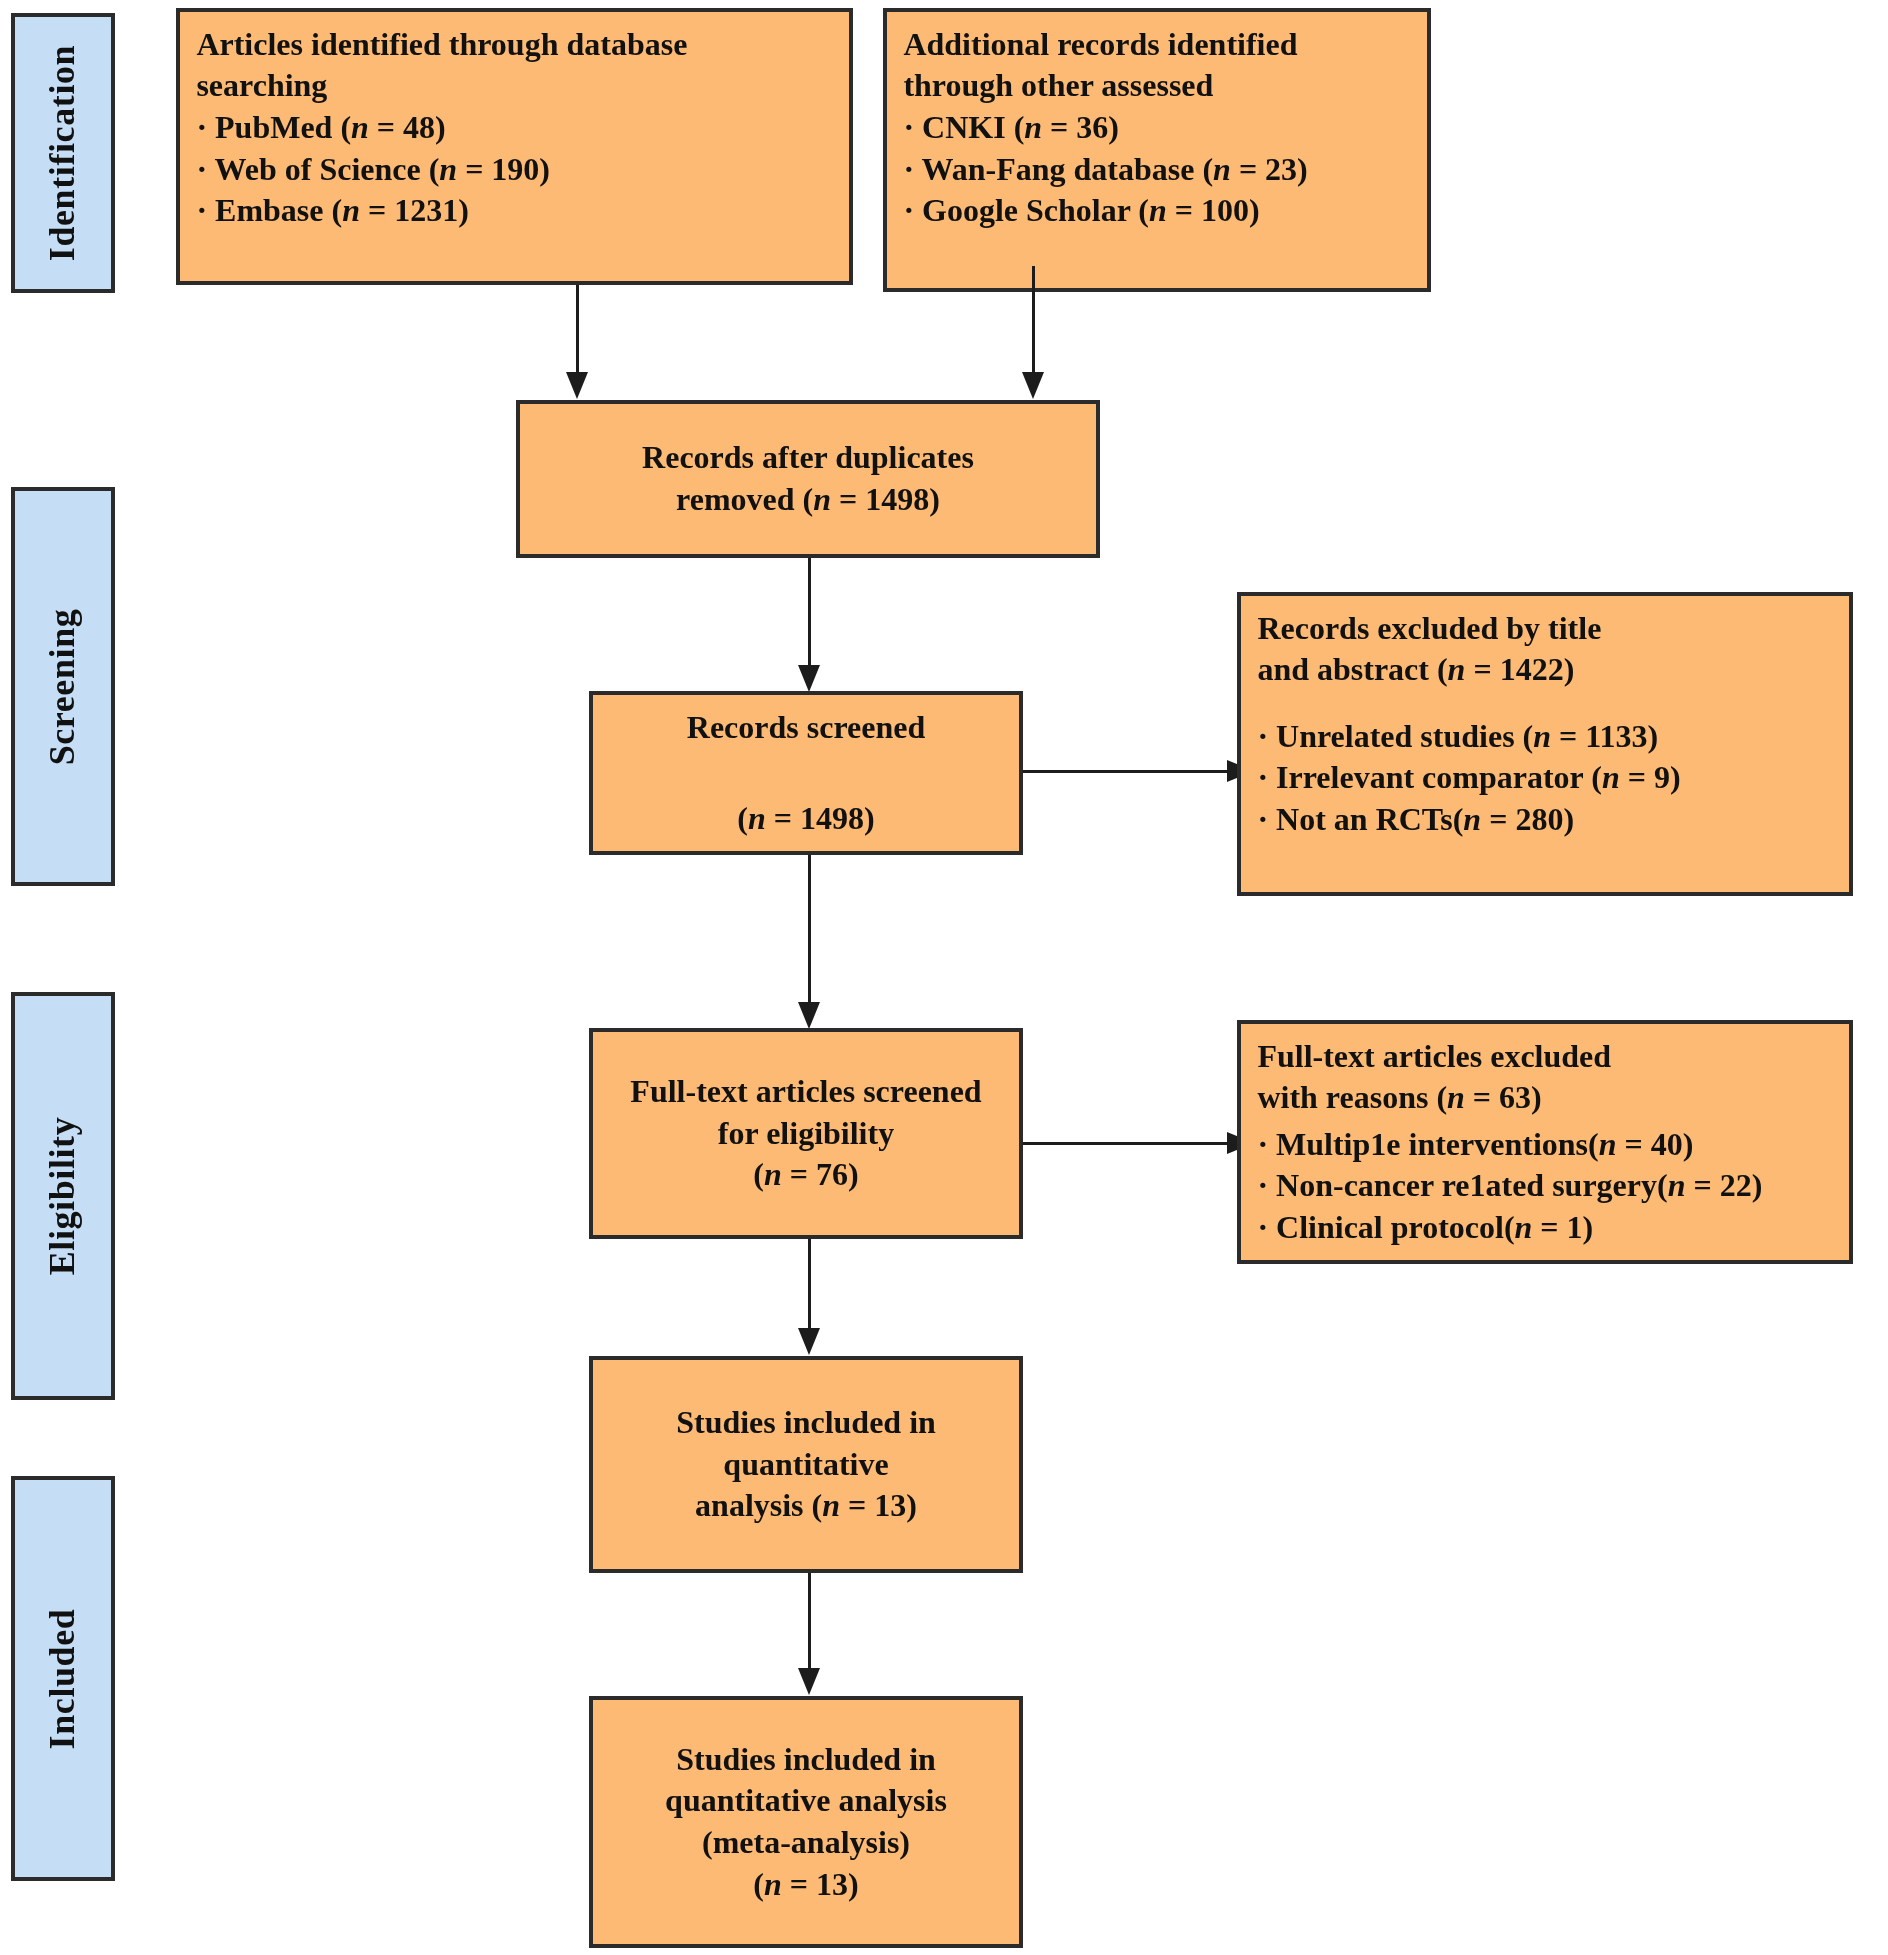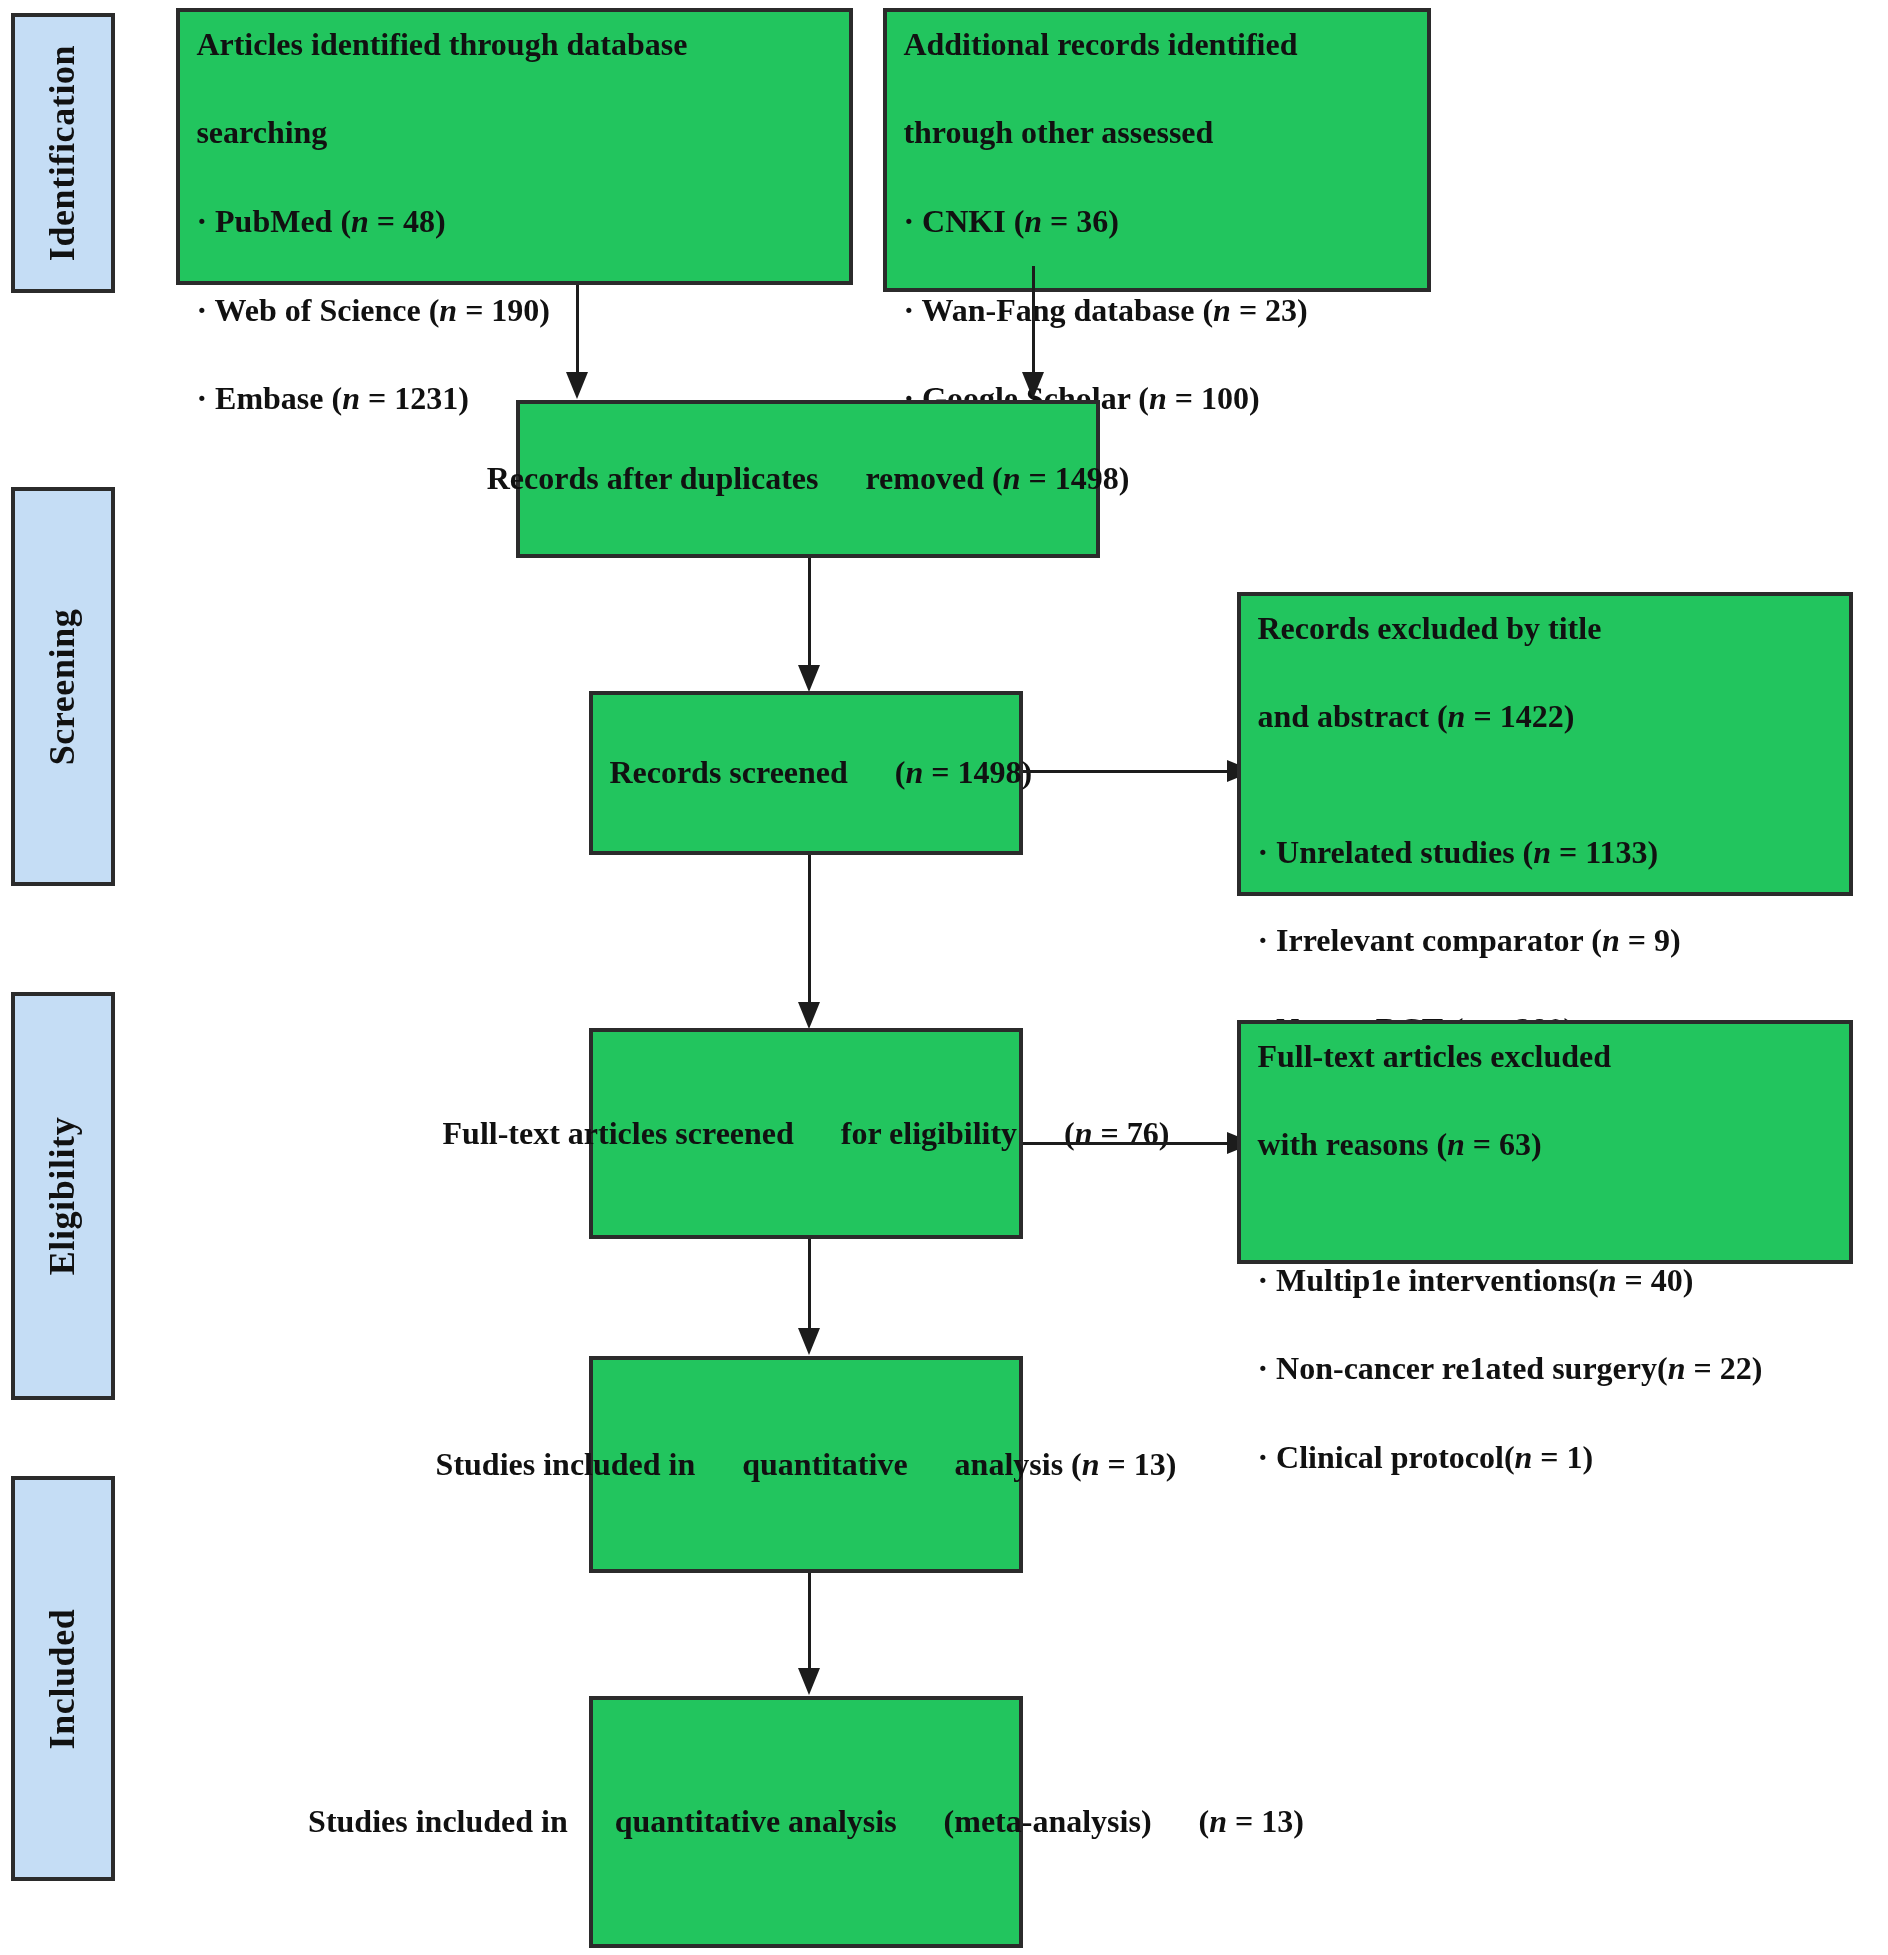--- a/index.html
+++ b/index.html
@@ -34,29 +34,28 @@
     white-space: nowrap;
     font-weight: bold;
     font-size: 36px;
     letter-spacing: 0.6px;
     color: #111111;
   }
 
   
   .node {
     position: absolute;
-    background: #22c55e;
+    background: #fdba74;
     border: 4.1px solid #2b2b2b;
     box-sizing: border-box;
     padding: 11.7px 16.4px;
-    gap: 47px;
   }
   .node-center {
     display: flex;
-    flex-direction: row;
+    flex-direction: column;
     align-items: center;
     justify-content: center;
     text-align: center;
   }
   .node-left {
     display: flex;
     flex-direction: column;
     align-items: flex-start;
     justify-content: flex-start;
     text-align: left;

